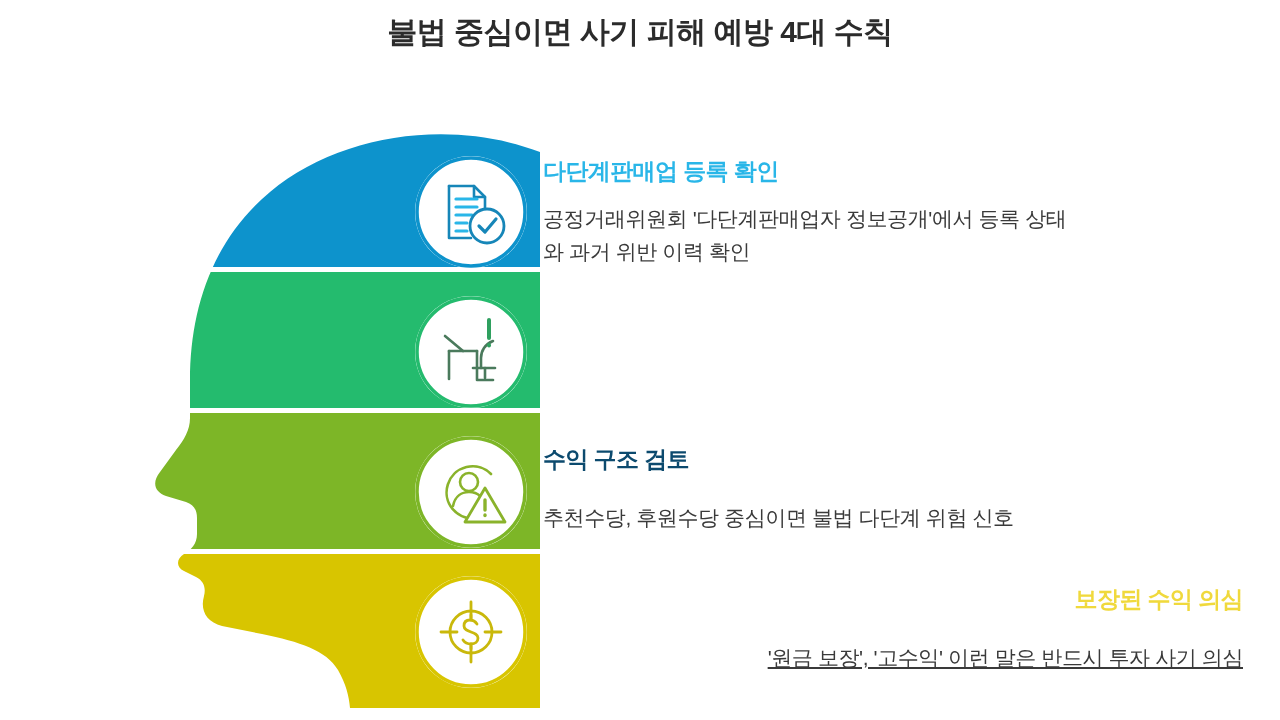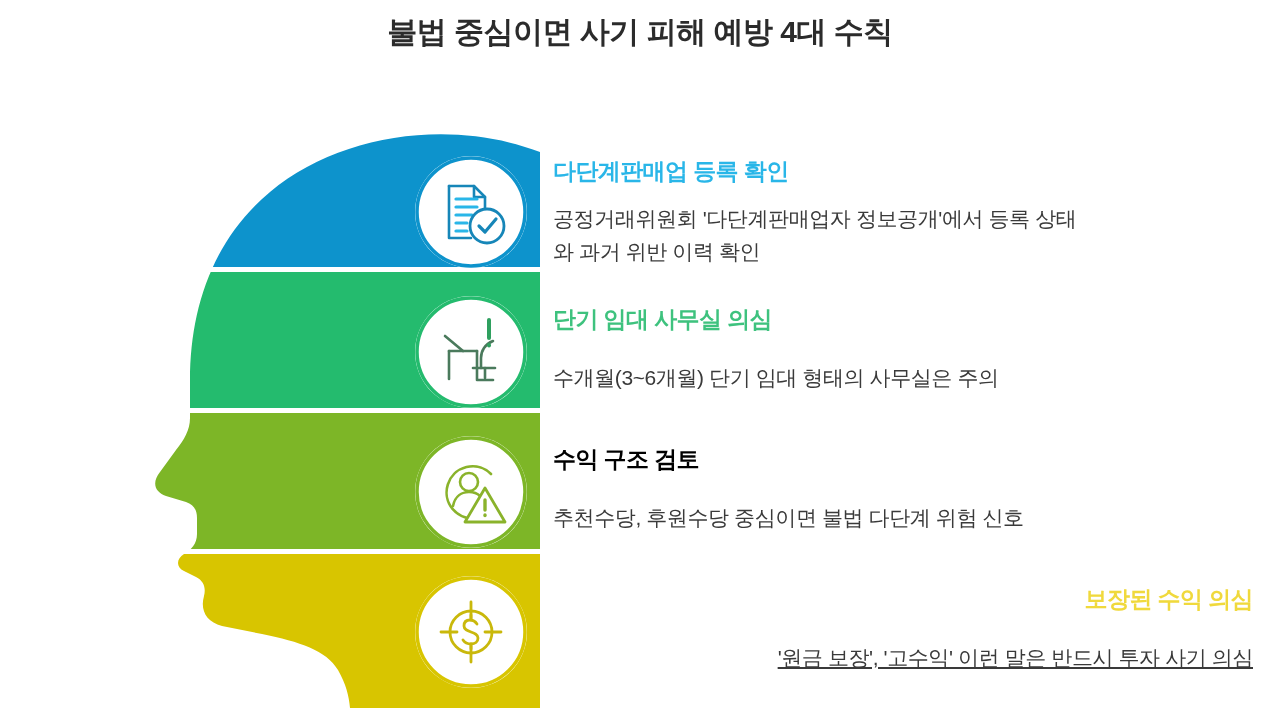--- a/index.html
+++ b/index.html
@@ -66,21 +66,21 @@
     background: #ffffff;
     box-sizing: border-box;
     display: flex;
     align-items: center;
     justify-content: center;
   }
   .icon-badge svg { display: block; }
 
   .row-text {
     position: absolute;
-    left: 138px;
+    left: 128px;
     top: 0;
     width: 700px;
   }
   .row-heading {
     font-size: 23px;
     font-weight: 700;
     letter-spacing: -0.6px;
     margin: 0;
     white-space: nowrap;
   }
@@ -195,24 +195,20 @@
           <path d="M70 72 v10"></path>
           <path d="M62 84 h16"></path>
         </g>
 
         <g stroke="#2fa05f" stroke-width="4" stroke-linecap="round">
           <line x1="74" y1="24" x2="74" y2="42"></line>
           <line x1="74" y1="49" x2="74" y2="49.5"></line>
         </g>
       </svg>
     </div>
-    <div class="row-text">
-      <p class="row-heading" style="color:#3ec27e">단기 임대 사무실 의심</p>
-      <p class="row-desc">수개월(3~6개월) 단기 임대 형태의 사무실은 주의</p>
-    </div>
   </div>
 
   <div class="row" id="row-2">
     <div class="icon-badge">
       <svg width="112" height="112" viewBox="0 0 112 112">
         <circle cx="56" cy="56" r="54" fill="#ffffff" stroke="#7db627" stroke-width="3.5"></circle>
         <g fill="none" stroke="#8ab32b" stroke-width="2.6" stroke-linecap="round" stroke-linejoin="round">
 
           <path d="M76 38 A26 26 0 1 0 62 82"></path>
 
@@ -222,21 +218,21 @@
         </g>
 
         <path d="M70 52 L90 86 H50 Z" fill="#ffffff" stroke="#8ab32b" stroke-width="2.8" stroke-linejoin="round"></path>
         <g stroke="#8ab32b" stroke-width="3.4" stroke-linecap="round">
           <line x1="70" y1="64" x2="70" y2="74"></line>
           <line x1="70" y1="79" x2="70" y2="79.5"></line>
         </g>
       </svg>
     </div>
     <div class="row-text">
-      <p class="row-heading" style="color:#000000">수익 구조 검토</p>
+      <p class="row-heading" style="color:#0c4a6e">수익 구조 검토</p>
       <p class="row-desc">추천수당, 후원수당 중심이면 불법 다단계 위험 신호</p>
     </div>
   </div>
 
   <div class="row" id="row-3">
     <div class="icon-badge">
       <svg width="112" height="112" viewBox="0 0 112 112">
         <circle cx="56" cy="56" r="54" fill="#ffffff" stroke="#d8c500" stroke-width="3.5"></circle>
         <circle cx="56" cy="56" r="21" fill="none" stroke="#c9b80b" stroke-width="2.8"></circle>
         <g stroke="#c9b80b" stroke-width="2.8" stroke-linecap="round">

